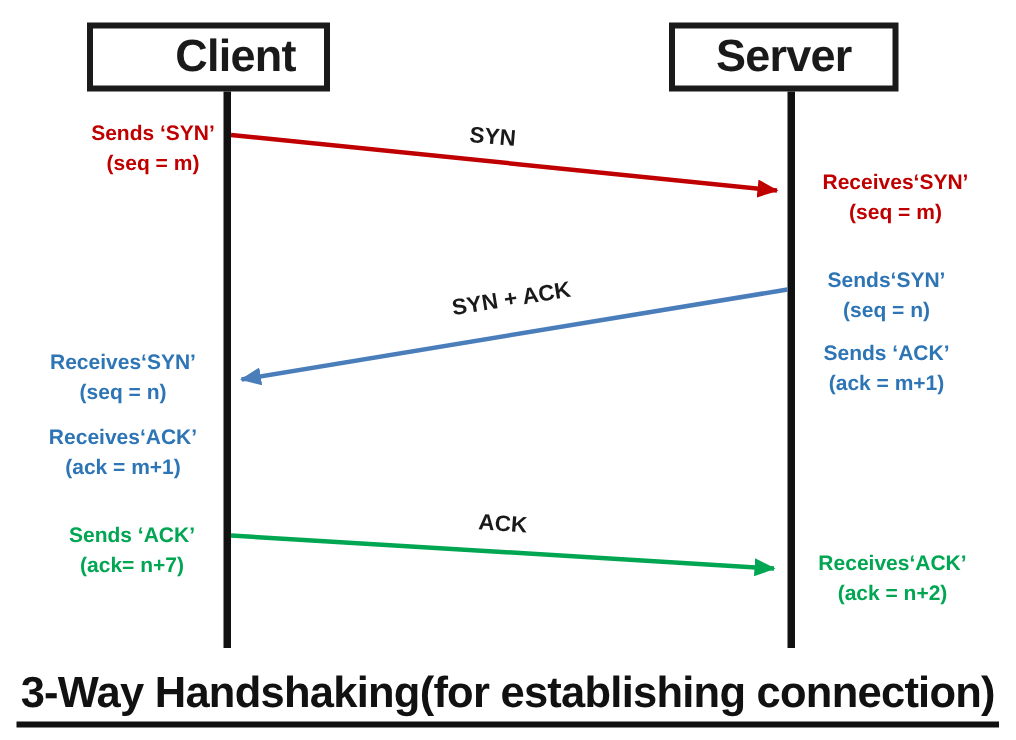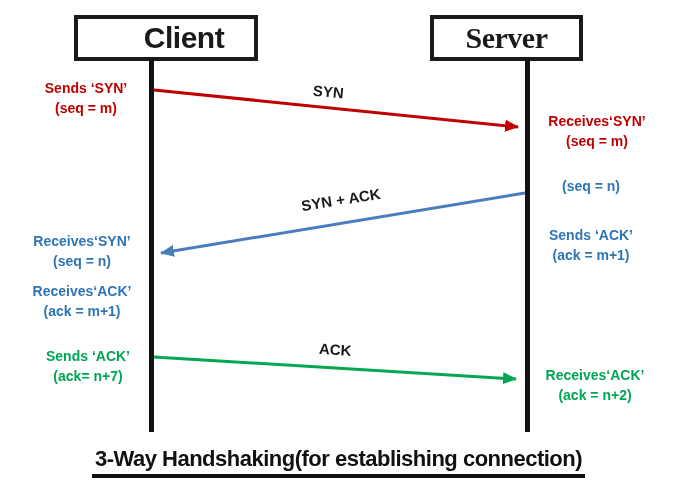--- a/index.html
+++ b/index.html
@@ -2,52 +2,52 @@
 <html><head>
 <meta charset="utf-8">
 <style>
   * { margin:0; padding:0; box-sizing:border-box; }
   html,body { background:#fff; }
   body { font-family:"Liberation Sans", sans-serif; }
   .stage { position:relative; width:677px; height:493px; background:#fff; overflow:hidden; }
 
   .actor-box { position:absolute; top:15px; height:46px; border:4px solid #1a1a1a; background:#fff;
                display:flex; align-items:center; justify-content:center; z-index:3; }
-  .actor-box.client { left:74px;  width:184px;padding-left:36px; }
-  .actor-box.server { left:430px; width:153px;font-family:Liberation Serif, serif; }
+  .actor-box.client { left:58px;  width:162px;padding-left:36px; }
+  .actor-box.server { left:446px; width:153px; }
   .actor-label { font-weight:bold; font-size:30px; color:#1a1a1a; letter-spacing:-0.5px; }
 
   .lifeline { position:absolute; top:60px; width:5px; height:372px; background:#111; z-index:1; }
   .lifeline.client { left:149px; }
   .lifeline.server { left:525px; }
 
   svg.arrows { position:absolute; left:0; top:0; z-index:2; }
 
   .annotation { position:absolute; font-weight:bold; font-size:14px; line-height:20px; text-align:center; z-index:4; }
   .annotation .ln { display:block; white-space:nowrap; }
   .c-red   { color:#C00000; }
   .c-blue  { color:#2E75B6; }
   .c-green { color:#00A651; }
 
-  .a0 { left:26px;  top:78px;  width:120px; }
+  .a0 { left:42px;  top:78px;  width:120px; }
   .a1 { left:537px; top:111px; width:120px; }
   .a2 { left:532px; top:176px; width:118px; }
   .a3 { left:21px;  top:231px; width:122px; }
   .a4 { left:532px; top:225px; width:118px; }
   .a5 { left:21px;  top:281px; width:122px; }
   .a6 { left:28px;  top:346px; width:120px; }
   .a7 { left:535px; top:365px; width:120px; }
 
   .msg-label { position:absolute; font-weight:bold; font-size:15px; color:#1a1a1a; white-space:nowrap; z-index:4; }
   .m-syn    { left:313px; top:83px;  transform:rotate(5deg); }
   .m-synack { left:301px; top:191px; transform:rotate(-9deg); }
   .m-ack    { left:319px; top:341px; transform:rotate(4deg); }
 
   .title-wrap { position:absolute; left:0; top:446px; width:100%; text-align:center; z-index:4; }
-  .title-wrap .title-text { display:inline-block; font-weight:bold; font-size:22px; letter-spacing:-0.5px;
+  .title-wrap .title-text { display:inline-block; font-weight:bold; font-size:29px; letter-spacing:-0.5px;
                             color:#111; border-bottom:4px solid #111; padding:0 3px 2px; white-space:nowrap; }
 </style>
 </head>
 <body>
 
 <div class="stage">
 
   <div class="actor-box client">
     <span class="actor-label">Client</span>
   </div>
@@ -81,20 +81,21 @@
 
   <div class="annotation c-red a0">
     <span class="ln">Sends ‘SYN’</span>
     <span class="ln">(seq = m)</span>
   </div>
   <div class="annotation c-red a1">
     <span class="ln">Receives‘SYN’</span>
     <span class="ln">(seq = m)</span>
   </div>
   <div class="annotation c-blue a2">
+    <span class="ln">Sends‘SYN’</span>
     <span class="ln">(seq = n)</span>
   </div>
   <div class="annotation c-blue a3">
     <span class="ln">Receives‘SYN’</span>
     <span class="ln">(seq = n)</span>
   </div>
   <div class="annotation c-blue a4">
     <span class="ln">Sends ‘ACK’</span>
     <span class="ln">(ack = m+1)</span>
   </div>

